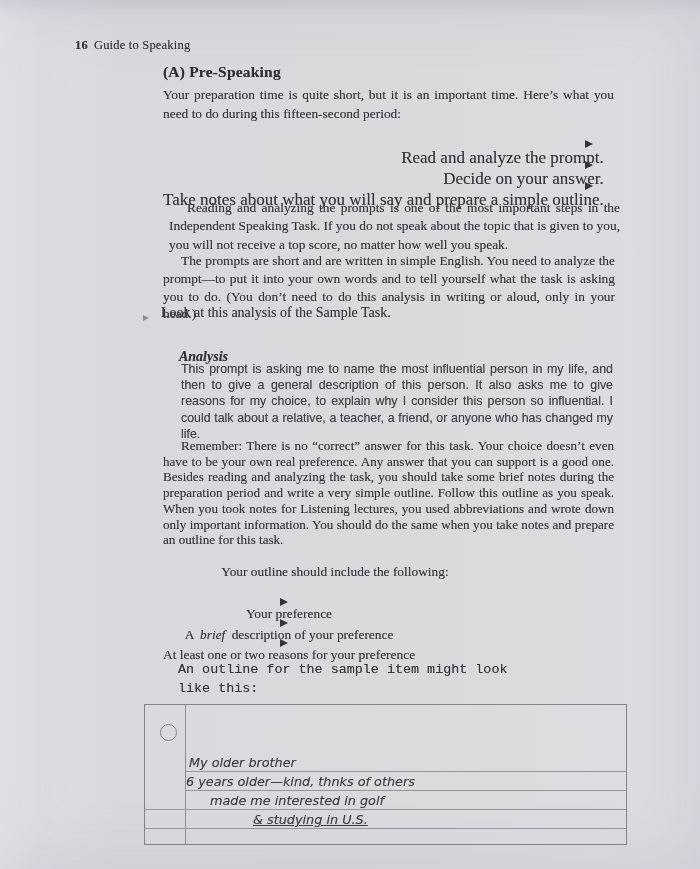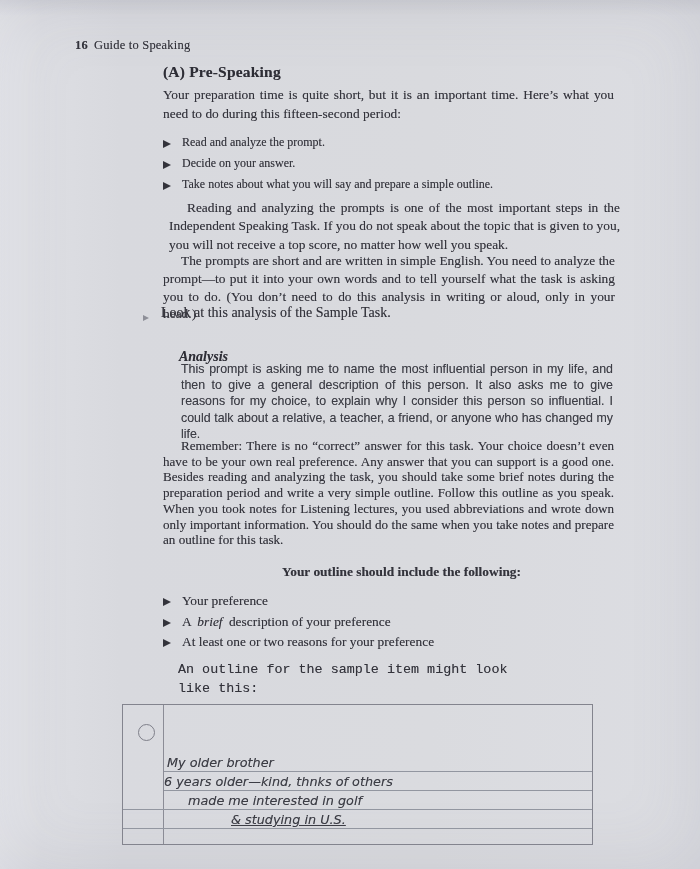--- a/index.html
+++ b/index.html
@@ -15,37 +15,37 @@
   .abs{position:absolute;}
   .running-head{left:75px;top:18px;font-size:12.5px;letter-spacing:.2px;margin-top:20px;}
   .pg-num{font-weight:700;margin-right:6px;}
   .sec-heading{left:163px;top:63px;margin:0;font-size:15.5px;font-weight:700;letter-spacing:.2px;color:#2d2d35;}
   .body{margin:0;font-size:13.4px;line-height:18.6px;text-align:justify;}
   .intro{left:163px;top:86px;width:451px;}
   .para2{left:169px;top:199px;width:451px;line-height:18.4px;text-indent:18px;}
   .para3{left:163px;top:252px;width:452px;line-height:17.8px;text-indent:18px;}
   .remember{left:163px;top:438px;width:451px;font-size:13.1px;line-height:15.7px;text-indent:18px;}
   .steps{left:163px;top:135px;}
-  .step{display:flex;align-items:flex-start;height:21px;font-size:12px;}
+  .step{display:flex;align-items:flex-end;height:21px;font-size:17px;flex-direction:column;}
   .tri{width:0;height:0;border-style:solid;border-width:4.5px 0 4.5px 8px;
        border-color:transparent transparent transparent var(--ink,#33333b);
        margin:5px 11px 0 0;flex:0 0 auto;text-shadow:none;}
   .tri.small{border-width:3.5px 0 3.5px 6.5px;border-left-color:var(--bullet_gray,#8e8f98);margin-top:6px;margin-right:12px;}
   .look-row{left:143px;top:305px;display:flex;align-items:flex-end;font-size:14px;}
   .analysis-h{left:163px;top:333px;margin:16px;font-size:14px;font-weight:700;font-style:italic;color:#2d2d35;}
   .analysis-p{left:181px;top:361px;width:432px;margin:0;
       font-family:"Liberation Sans",sans-serif;font-size:12.4px;line-height:16.2px;
       color:#3d3e46;text-align:justify;}
-  .outline-intro{left:181px;top:563px;width:340px;text-align:right;font-weight:bold;}
+  .outline-intro{left:165px;top:563px;width:340px;text-align:center;}
   .bullets2{left:163px;top:593px;}
-  .b2{display:flex;align-items:flex-start;height:20.5px;font-size:13.4px;}
+  .b2{display:flex;align-items:center;height:20.5px;font-size:13.4px;flex-direction:column;}
   .b2 i{margin:0 3px;}
   .outline-cta{left:178px;top:661px;width:340px;text-align:left;font-family:Liberation Mono, monospace;}
   
-  .notepad{left:122px;top:704px;width:469px;height:139px;border:1px solid var(--border,#83848e);background:rgba(255,255,255,.04);}
+  .notepad{left:144px;top:704px;width:469px;height:139px;border:1px solid var(--border,#83848e);background:rgba(255,255,255,.04);padding-left:12px;}
   .np-divider{position:absolute;left:40px;top:0;bottom:0;width:1px;background:#8b8c96;}
   .np-hole{position:absolute;left:15px;top:19px;width:15px;height:15px;border:1.4px solid #7e7f89;border-radius:50%;}
   .np-line{position:absolute;right:0;height:1px;background:var(--rule,#9296a0);}
   .np-l1{top:66px;left:41px;}
   .np-l2{top:85px;left:41px;}
   .np-l3{top:104px;left:0;}
   .np-l4{top:123px;left:0;}
   .np-text{position:absolute;font-family:"DejaVu Sans",sans-serif;font-style:italic;
       font-size:12.8px;line-height:15px;color:#3c3d45;white-space:nowrap;}
   .np-r1{left:44px;top:50px;}

